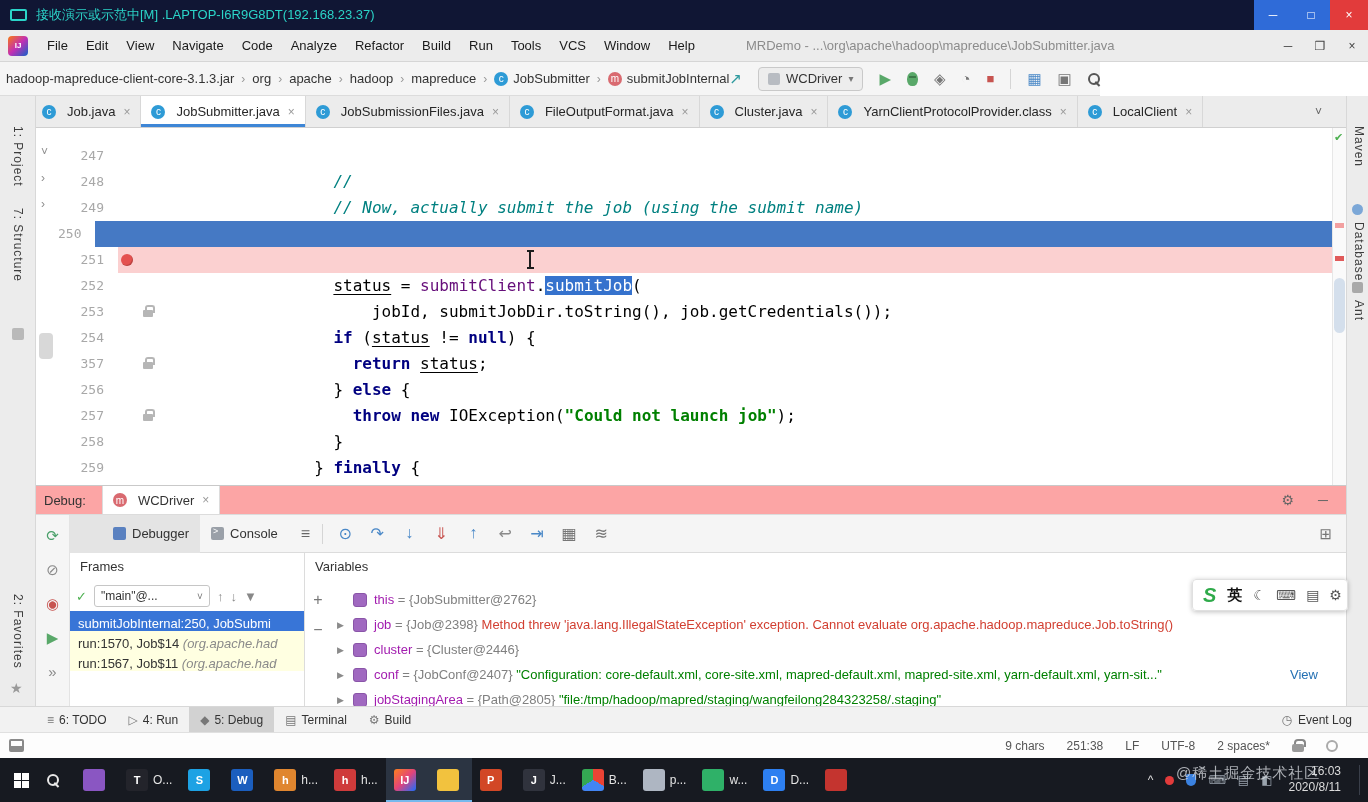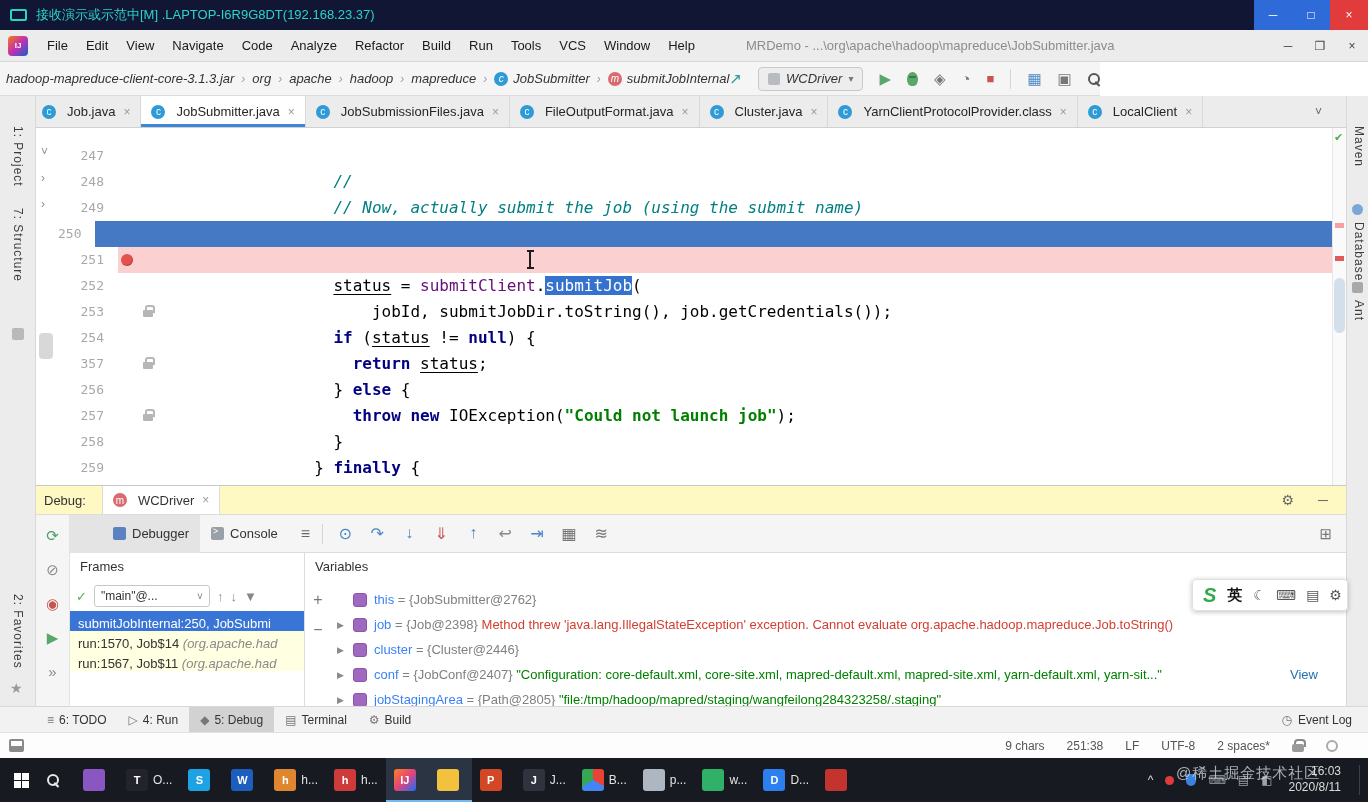--- a/index.html
+++ b/index.html
@@ -20,21 +20,21 @@
   .r-menu{left:0;top:30px;width:1368px;height:32px;background:#ececec;border-bottom:1px solid #d6d6d6;display:flex;align-items:center;font-size:13px;color:#1a1a1a;}
   .menu-logo{width:20px;height:20px;border-radius:4px;margin:0 10px 0 8px;background:linear-gradient(135deg,#f97a12,#c22fb3 50%,#1262c9);position:relative;}
   .menu-logo::after{content:"IJ";position:absolute;left:0;top:0;right:0;bottom:0;display:flex;align-items:center;justify-content:center;color:#fff;font-size:8px;font-weight:bold;}
   .menu-items{display:flex;}
   .menu-item{padding:0 9px;}
   .menu-title{margin-left:42px;color:#8c8c8c;white-space:nowrap;}
   .win-controls{margin-left:auto;display:flex;align-items:center;color:#444;}
   .win-controls span{width:32px;text-align:center;font-size:12px;}
 
   
-  .r-tool{left:0;top:62px;width:1100px;height:34px;background:#f5f5f5;border-bottom:1px solid #dcdcdc;display:flex;align-items:center;font-size:13px;color:#333;font-style:italic;}
+  .r-tool{left:0;top:62px;width:1100px;height:34px;background:#f5f5f5;border-bottom:1px solid #dcdcdc;display:flex;align-items:center;font-size:13px;color:#333;}
   .crumbs{display:flex;align-items:center;margin-left:6px;white-space:nowrap;}
   .crumb{display:flex;align-items:center;}
   .crumb-sep{color:#9a9a9a;margin:0 7px;font-size:12px;}
   .crumb:last-child .crumb-sep{display:none;}
   .ci{width:14px;height:14px;border-radius:50%;display:none;align-items:center;justify-content:center;margin-right:5px;position:relative;color:#fff;font-size:10px;}
   .ci[data-ic="class"]{display:flex;background:#2e9bd6;}
   .ci[data-ic="class"]::after{content:"c";}
   .ci[data-ic="method"]{display:flex;background:#d96a70;}
   .ci[data-ic="method"]::after{content:"m";}
   .tool-right{margin-left:auto;display:flex;align-items:center;gap:16px;margin-right:12px;}
@@ -100,21 +100,21 @@
 
   .ed-sb{left:1332px;top:128px;width:14px;height:357px;background:#fafafa;border-left:1px solid #e7e7e7;}
   .ok-check{position:absolute;left:1px;top:3px;color:#4db050;font-size:11px;}
   .sb-mark{position:absolute;left:2px;width:9px;height:5px;}
   .sb-m1{top:95px;background:#f2a0a0;}
   .sb-m2{top:128px;background:#e05a5a;}
   .sb-thumb{position:absolute;left:1px;top:150px;width:11px;height:55px;background:#d4dfec;border-radius:6px;}
 
   
   .debug{left:36px;top:485px;width:1310px;height:221px;background:#fff;border-top:1px solid #c9c9c9;font-size:13px;color:#333;}
-  .dbg-header{position:absolute;left:0;right:0;top:0;height:29px;background:#fef9c3;border-bottom:1px solid #dcdcdc;display:flex;align-items:center;}
+  .dbg-header{position:absolute;left:0;right:0;top:0;height:29px;background:#fca5a5;border-bottom:1px solid #dcdcdc;display:flex;align-items:center;}
   .dbg-label{margin-left:8px;}
   .sess{display:flex;align-items:center;gap:6px;margin-left:16px;background:#fff;border-left:1px solid #dcdcdc;border-right:1px solid #dcdcdc;height:28px;padding:0 10px;}
   .hdr-right{margin-left:auto;display:flex;align-items:center;gap:24px;margin-right:18px;color:#666;font-size:14px;}
   .dbg-left{position:absolute;left:0;top:29px;bottom:0;width:34px;background:#f5f5f5;border-right:1px solid #e3e3e3;display:flex;flex-direction:column;align-items:center;padding-top:12px;gap:16px;font-size:15px;}
   .dbg-toolbar{position:absolute;left:34px;right:0;top:29px;height:38px;background:#f5f5f5;border-bottom:1px solid #dcdcdc;display:flex;align-items:center;}
   .dt-tab{display:flex;align-items:center;gap:6px;padding:0 11px;height:38px;}
   .dt-tab[data-variant="active"]{background:#e4e4e4;padding-left:43px;}
   .dtt-ico{width:13px;height:13px;border-radius:2px;}
   .dtt-ico[data-ic2="frames"]{background:#5a81c0;}
   .dtt-ico[data-ic2="console"]{background:#9aa0a8;position:relative;}
@@ -134,21 +134,21 @@
   .row[data-variant="lib"]{background:#ffffe1;}
   .row .lib{color:#8a8a8a;font-style:italic;}
   .row[data-variant="selected"] .lib{color:#dce8fa;}
   .dbg-vars{position:absolute;left:269px;top:67px;right:0;bottom:0;overflow:hidden;}
   .vars-tools{position:absolute;left:0;top:34px;bottom:0;width:26px;display:flex;flex-direction:column;align-items:center;gap:12px;padding-top:4px;color:#777;font-size:16px;}
   .vars-rows{position:absolute;left:26px;right:0;top:34px;bottom:0;overflow:hidden;}
   .vrow{height:25px;display:flex;align-items:center;white-space:pre;padding-left:6px;position:relative;overflow:hidden;}
   .vrow span{white-space:pre;}
   .varrow{width:14px;color:#8a8a8a;font-size:9px;}
   .vicon{width:14px;height:14px;border-radius:3px;background:#a069c0;border:1px solid #8a55a8;margin:0 7px 0 2px;flex:0 0 auto;}
-  .vname{color:#3b82f6;}
+  .vname{color:#a21caf;}
   .vval{color:#808080;}
   .verr{color:#d23f31;}
   .vstr{color:#008000;}
   .vlink{position:absolute;right:28px;color:#2470b3;background:#fff;padding-left:6px;}
 
   
   .ime{left:1192px;top:579px;width:156px;height:32px;background:rgba(255,255,255,.96);border:1px solid #e0e0e0;border-radius:4px;box-shadow:0 1px 5px rgba(0,0,0,.25);display:flex;align-items:center;gap:11px;padding:0 10px;z-index:30;}
   .ime-logo{color:#2faa4a;font-weight:bold;font-size:20px;font-style:italic;}
   .ime-mode{font-size:15px;color:#111;font-weight:bold;}
   .ime-ico{color:#555;font-size:14px;}

